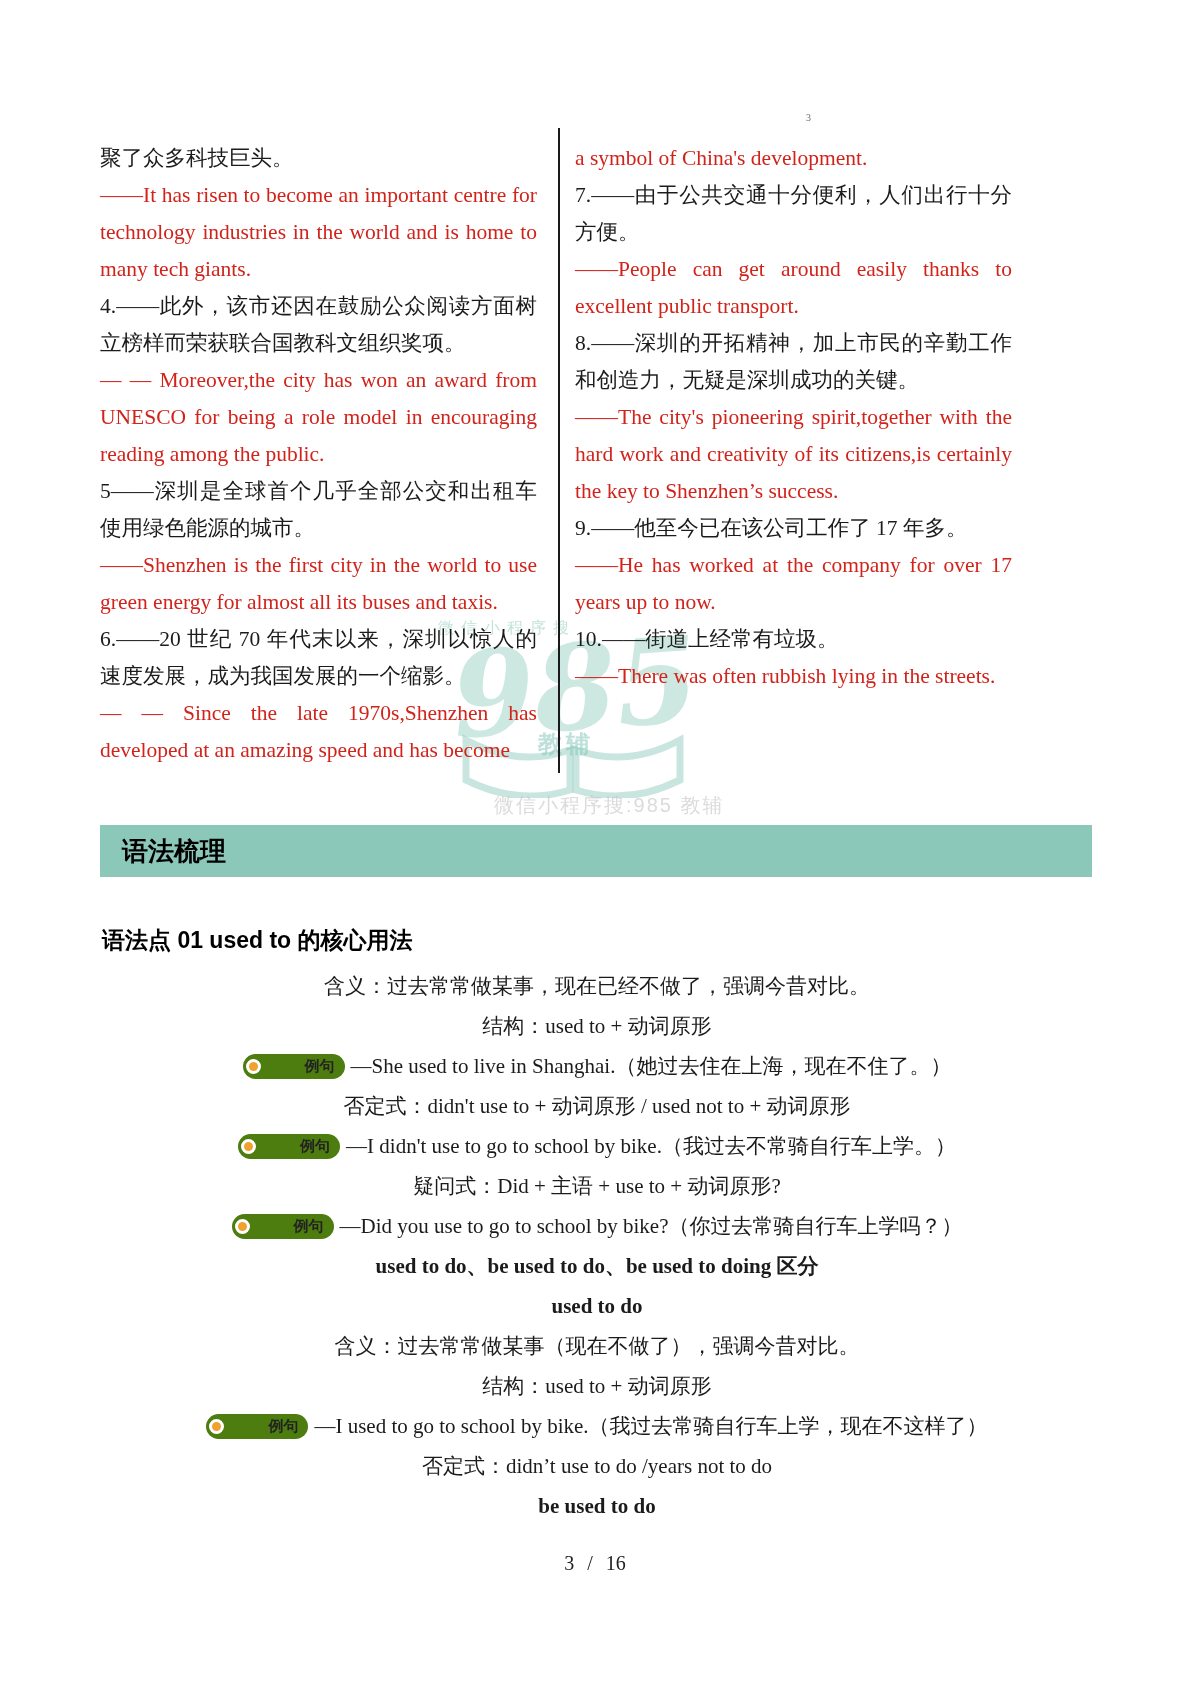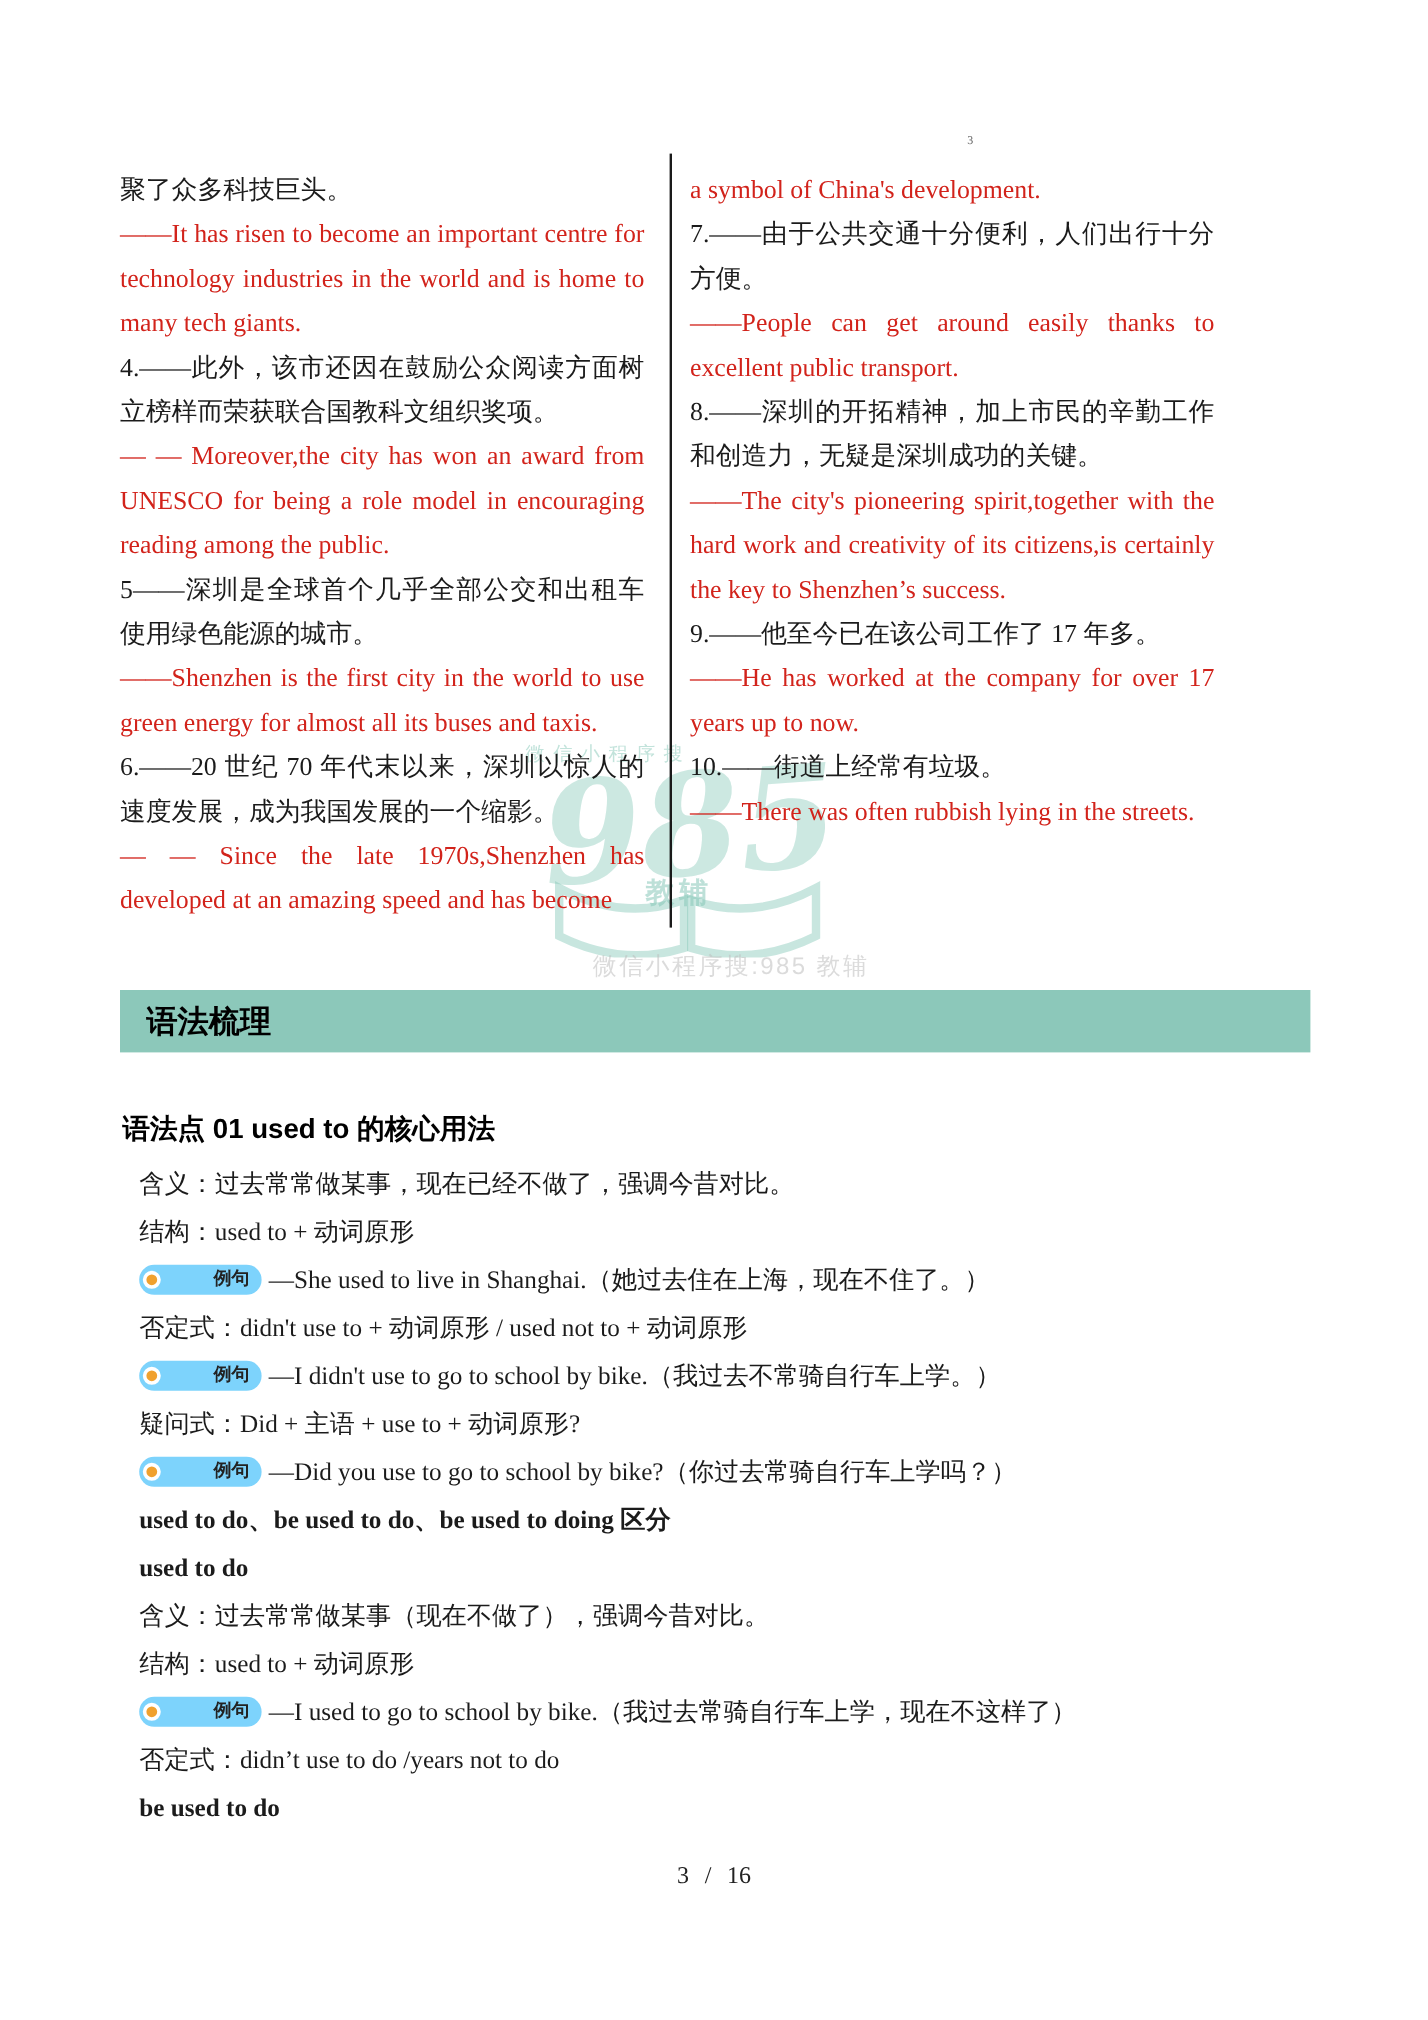--- a/index.html
+++ b/index.html
@@ -30,25 +30,25 @@
   .line.en{color:#d2231b;}
 
   
   .section-bar{position:absolute;left:100px;top:825px;width:992px;height:52px;background:#8cc8ba;z-index:1;}
   .section-bar .stitle{font-family:"Liberation Sans","DejaVu Sans",sans-serif;font-weight:bold;
                        font-size:26px;color:#000;line-height:52px;padding-left:22px;}
 
   
   .point-title{position:absolute;left:102px;top:918px;width:990px;height:44px;line-height:44px;z-index:1;
                font-family:"Liberation Sans","DejaVu Sans",sans-serif;font-weight:bold;font-size:23px;color:#000;}
-  .glist{position:absolute;left:116px;top:964px;width:990px;z-index:1;}
+  .glist{position:absolute;left:102px;top:964px;width:990px;z-index:1;text-align:center;}
   .gline{height:40px;line-height:40px;font-size:21px;white-space:nowrap;}
   .gline .gtext{vertical-align:middle;}
   .gline.bold .gtext{font-weight:bold;}
-  .badge{display:inline-flex;align-items:center;vertical-align:middle;background:#7dd3fc;
+  .badge{display:inline-flex;align-items:center;vertical-align:middle;background:#4d7c0f;
          border-radius:14px;height:25px;padding:0 10px 0 3px;margin-right:2px;gap:40px;}
   .bcircle{width:15px;height:15px;border-radius:50%;background:#f0a12f;border:3px solid #ffffff;
            box-sizing:border-box;display:inline-block;}
   .blabel{font-family:"Liberation Sans","DejaVu Sans",sans-serif;font-weight:bold;font-size:15px;
           color:#222;margin-left:4px;}
   .gline.example .gtext{margin-left:4px;}
 
   
   .footer{position:absolute;left:0;top:1552px;width:100%;text-align:center;font-size:20px;
           color:#222;word-spacing:8px;z-index:1;}

